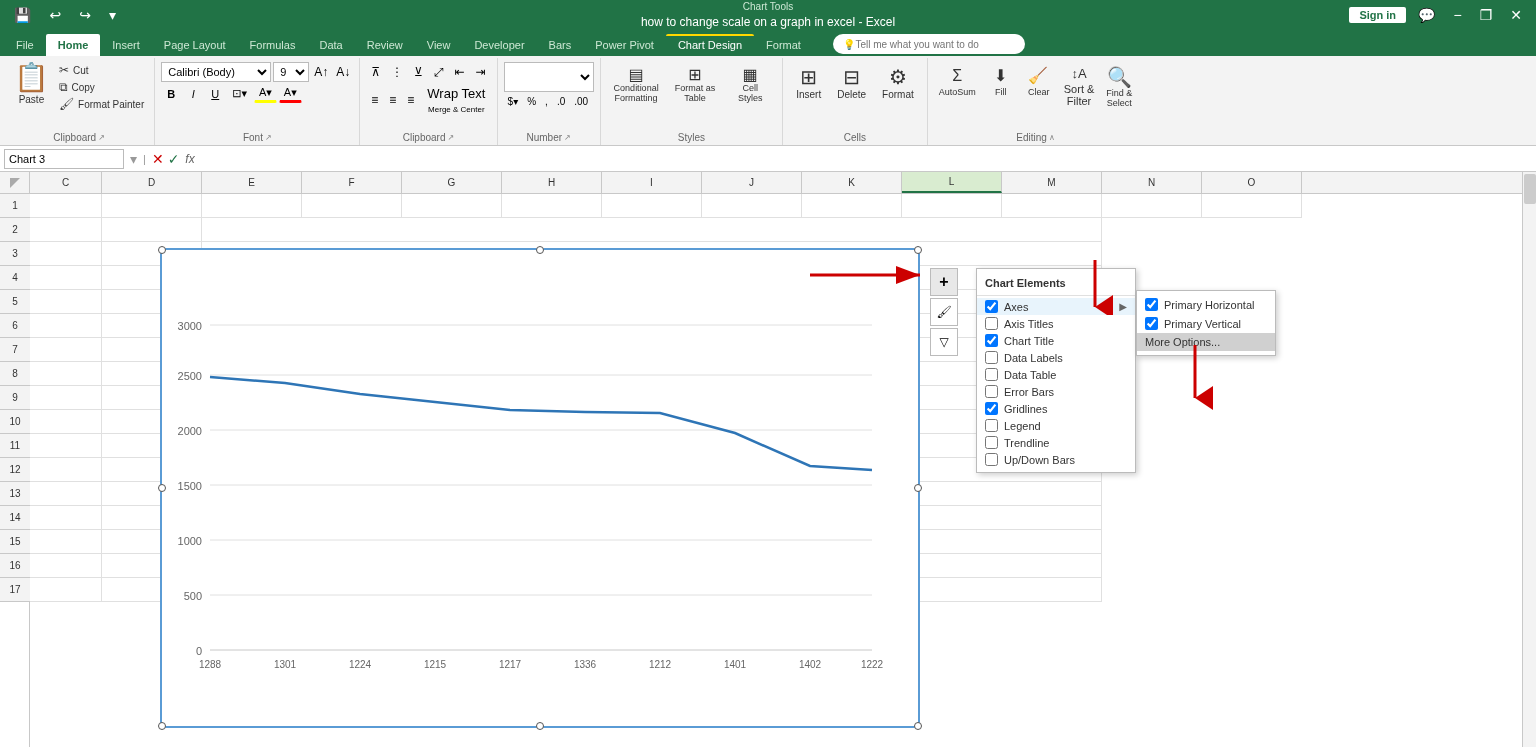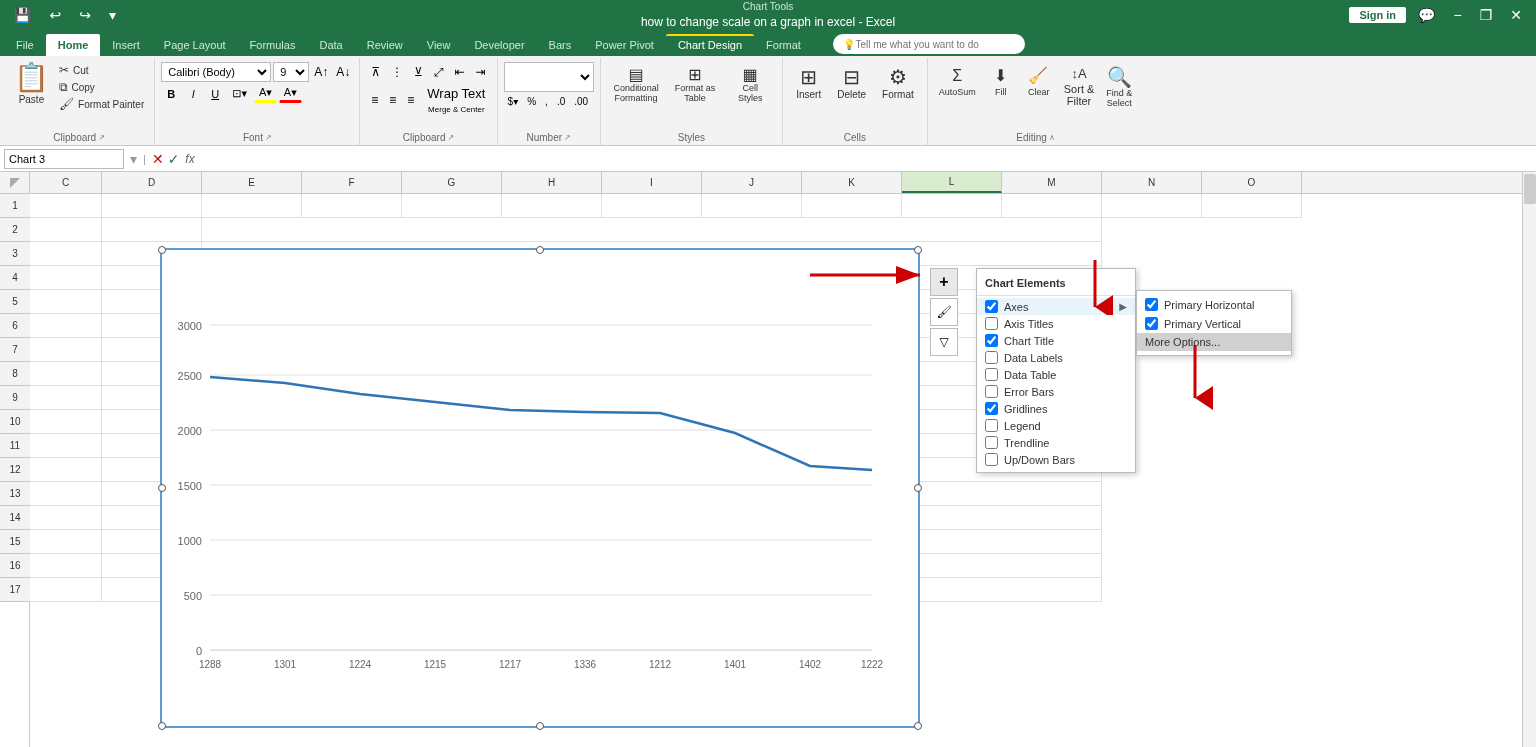--- a/index.html
+++ b/index.html
@@ -328,21 +328,21 @@
       position: relative;
     }
     .ce-item input[type="checkbox"] { margin-right: 6px; cursor: pointer; }
     .ce-item .arrow-indicator { margin-left: auto; font-size: 10px; color: #666; }
 
     
     #axis-submenu {
       position: absolute;
       left: 1136px;
       top: 290px;
-      width: 156px;
+      width: 140px;
       background: #fff;
       border: 1px solid #bbb;
       box-shadow: 2px 2px 6px rgba(0,0,0,0.2);
       z-index: 40;
       padding: 4px 0;
     }
     .sub-item {
       display: flex;
       align-items: center;
       padding: 3px 8px;

